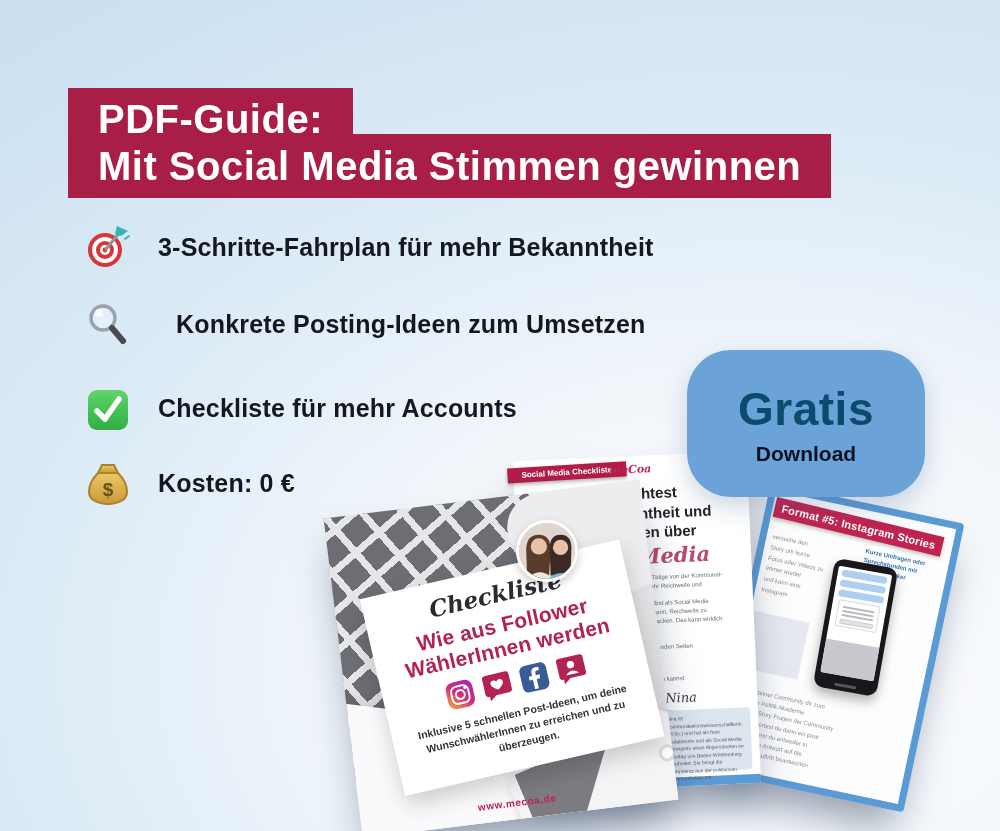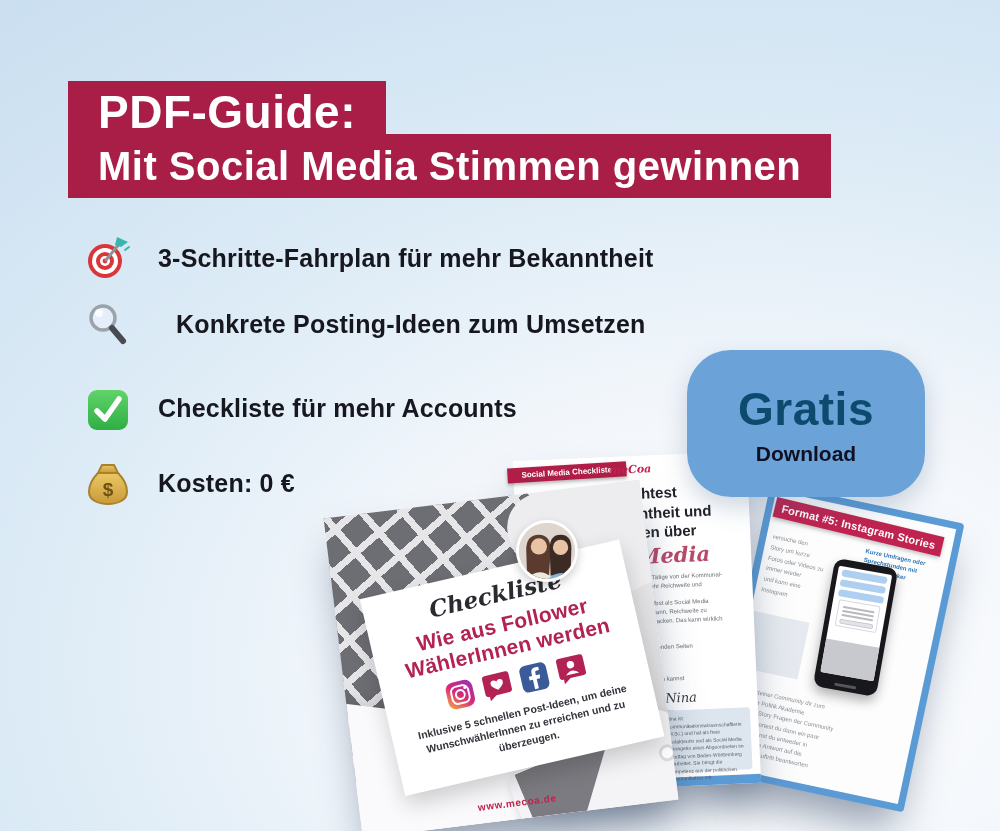--- a/index.html
+++ b/index.html
@@ -9,27 +9,27 @@
     position:relative; width:1000px; height:831px; overflow:hidden;
     background: radial-gradient(140% 120% at 75% 80%, #ffffff 0%, #f2f6fb 28%, #dcebf6 52%, #c2d9ee 100%);
   }
 
   
   .banner-l1, .banner-l2 {
     position:absolute; left:68px; background:#a81e47; color:#fff;
     font-weight:800; white-space:nowrap; display:flex; align-items:center;
     padding:0 30px; letter-spacing:.5px;
   }
-  .banner-l1 { top:81px; height:62px; font-size:46px; }
+  .banner-l1 { top:88px; height:62px; font-size:40px; }
   .banner-l2 { top:134px; height:64px; font-size:40px; }
 
   
   .feat { position:absolute; left:84px; height:52px; display:flex; align-items:center; gap:26px; }
   .feat .txt { font-size:25px; font-weight:700; color:#17171f; letter-spacing:.2px; }
-  .f1{top:232px;} .f2{top:298px;gap:44px;} .f3{top:382px;} .f4{top:457px;}
+  .f1{top:221px;} .f2{top:298px;gap:44px;} .f3{top:382px;} .f4{top:457px;}
   .feat svg { width:48px; height:48px; flex:0 0 48px; }
 
   
   .badge {
     position:absolute; left:687px; top:350px; width:238px; height:147px;
     background:#6ba3d9; border-radius:44px; z-index:40;
     display:flex; flex-direction:column; align-items:center; justify-content:center;
     box-shadow:0 10px 24px rgba(60,90,130,.25);
   }
   .badge .t1 { font-size:46px; font-weight:800; color:#0c4a6e; letter-spacing:.5px; }

